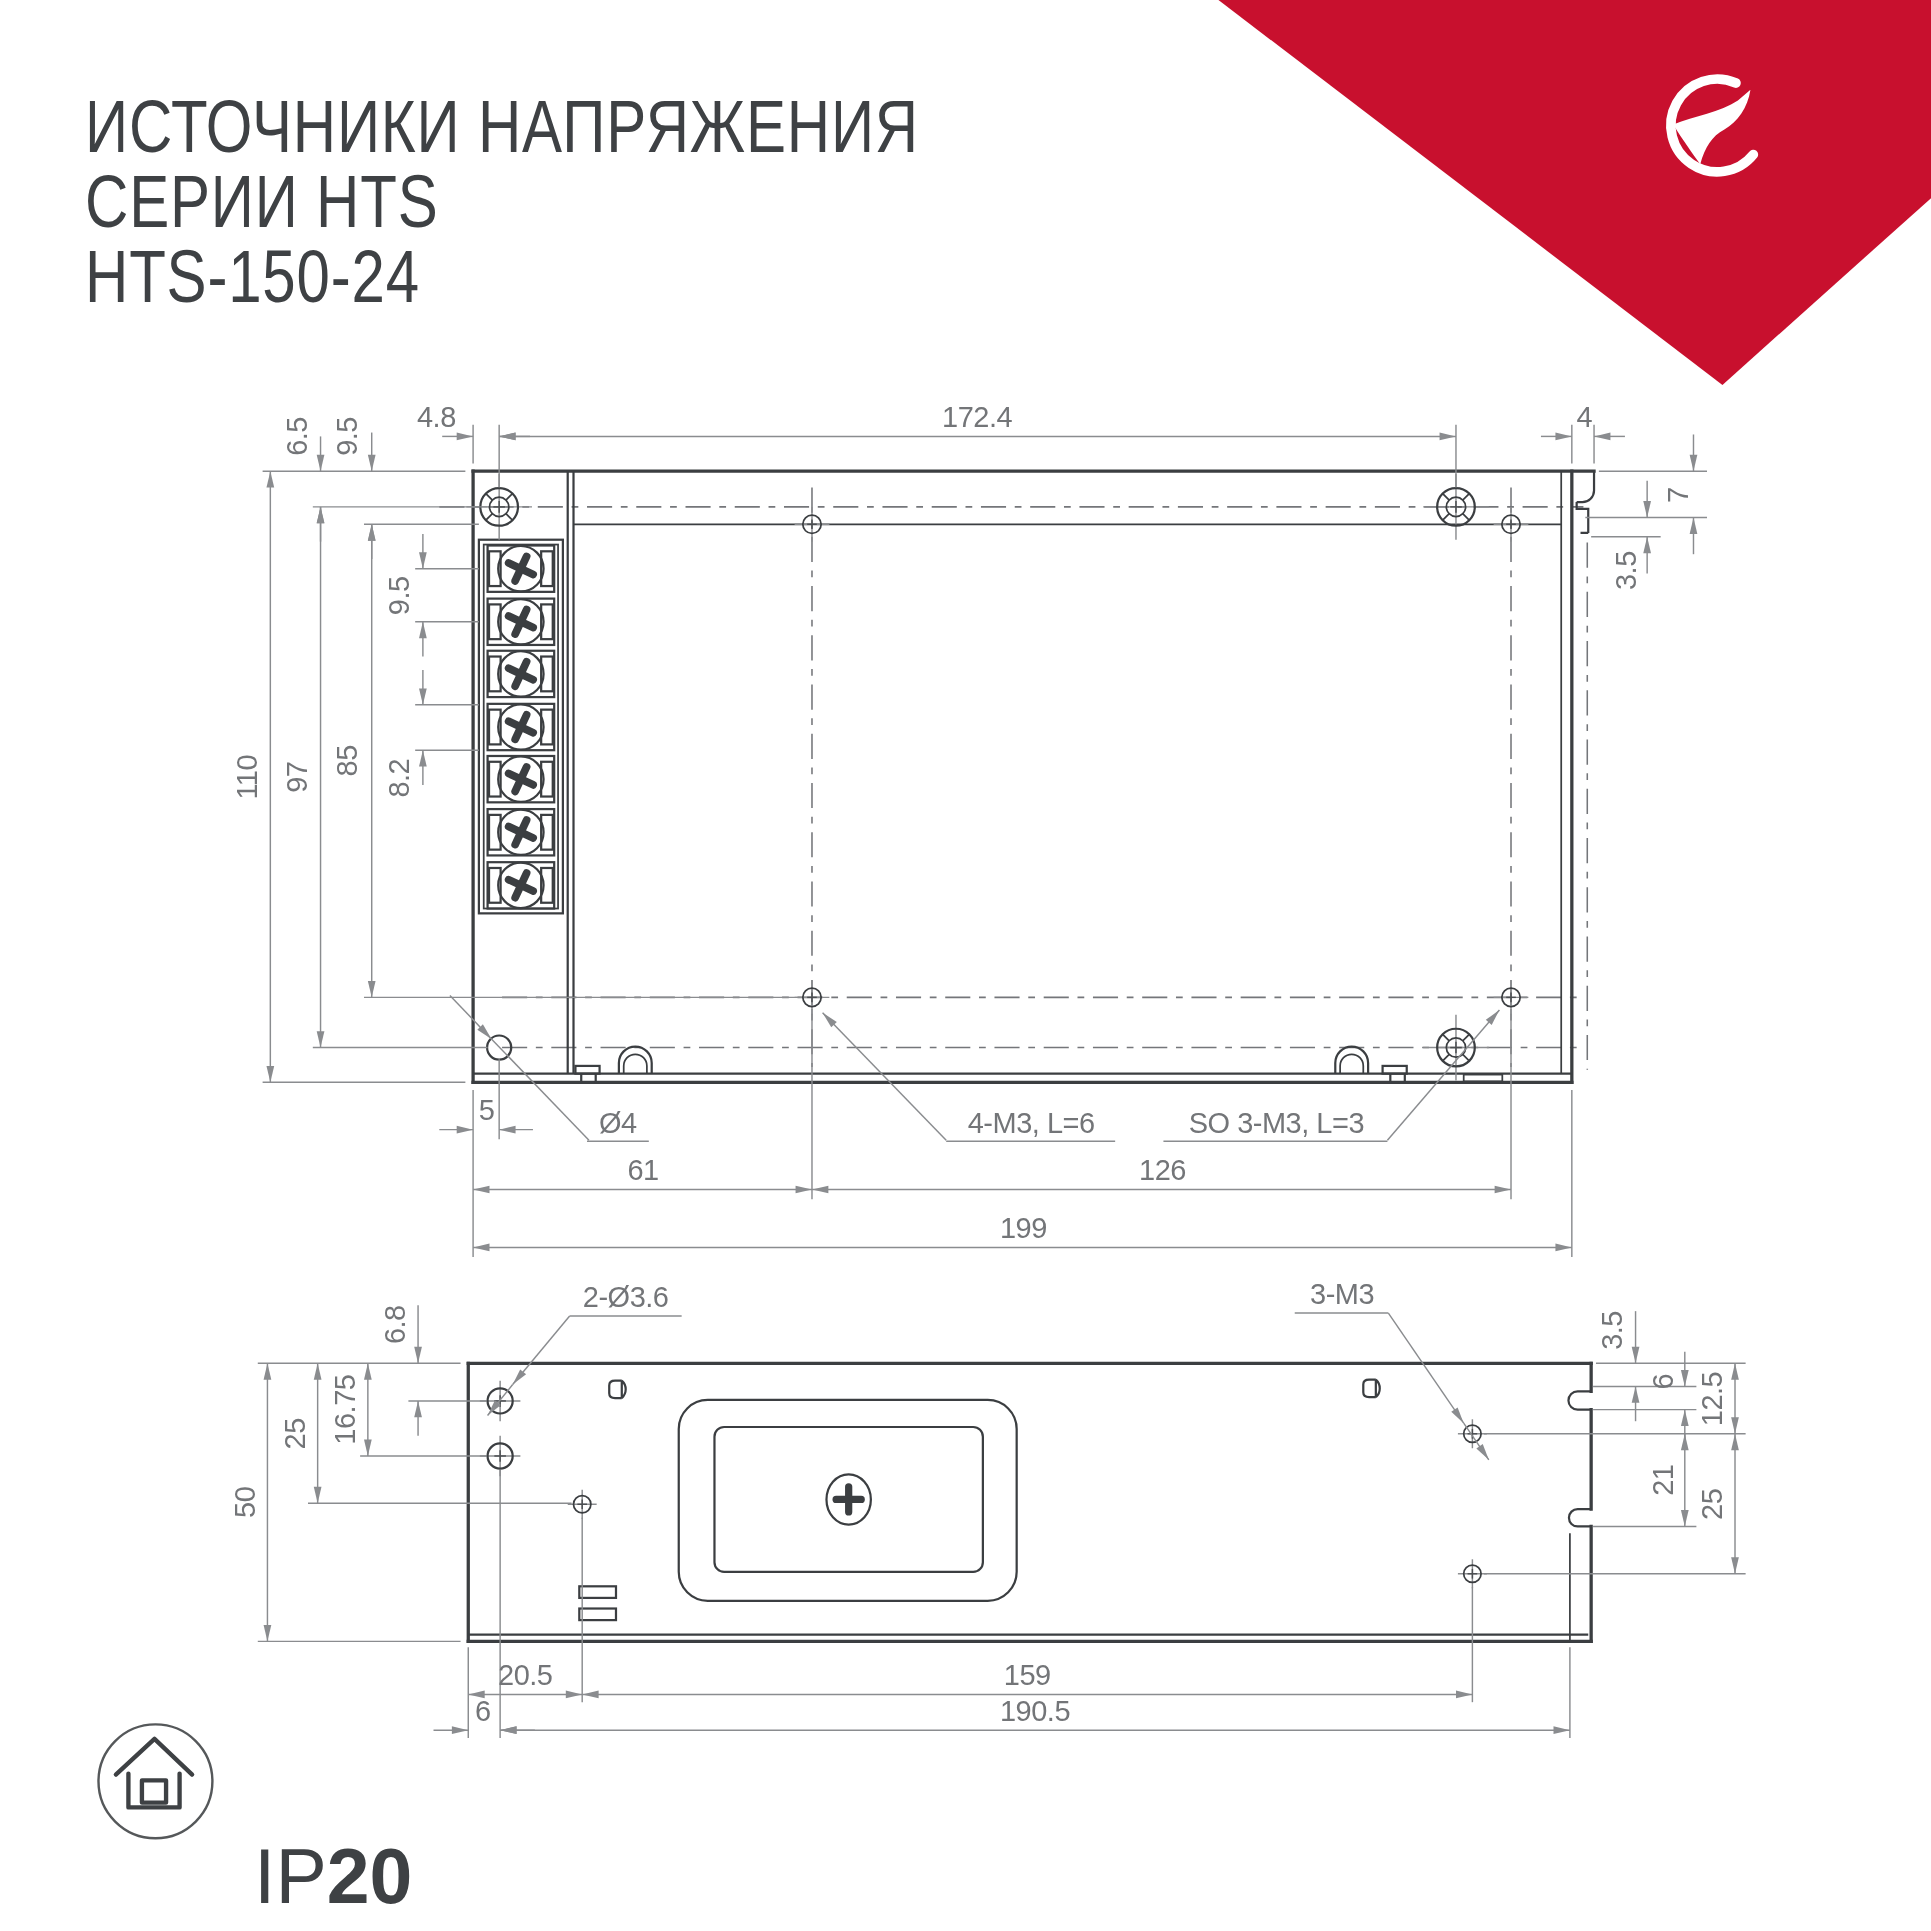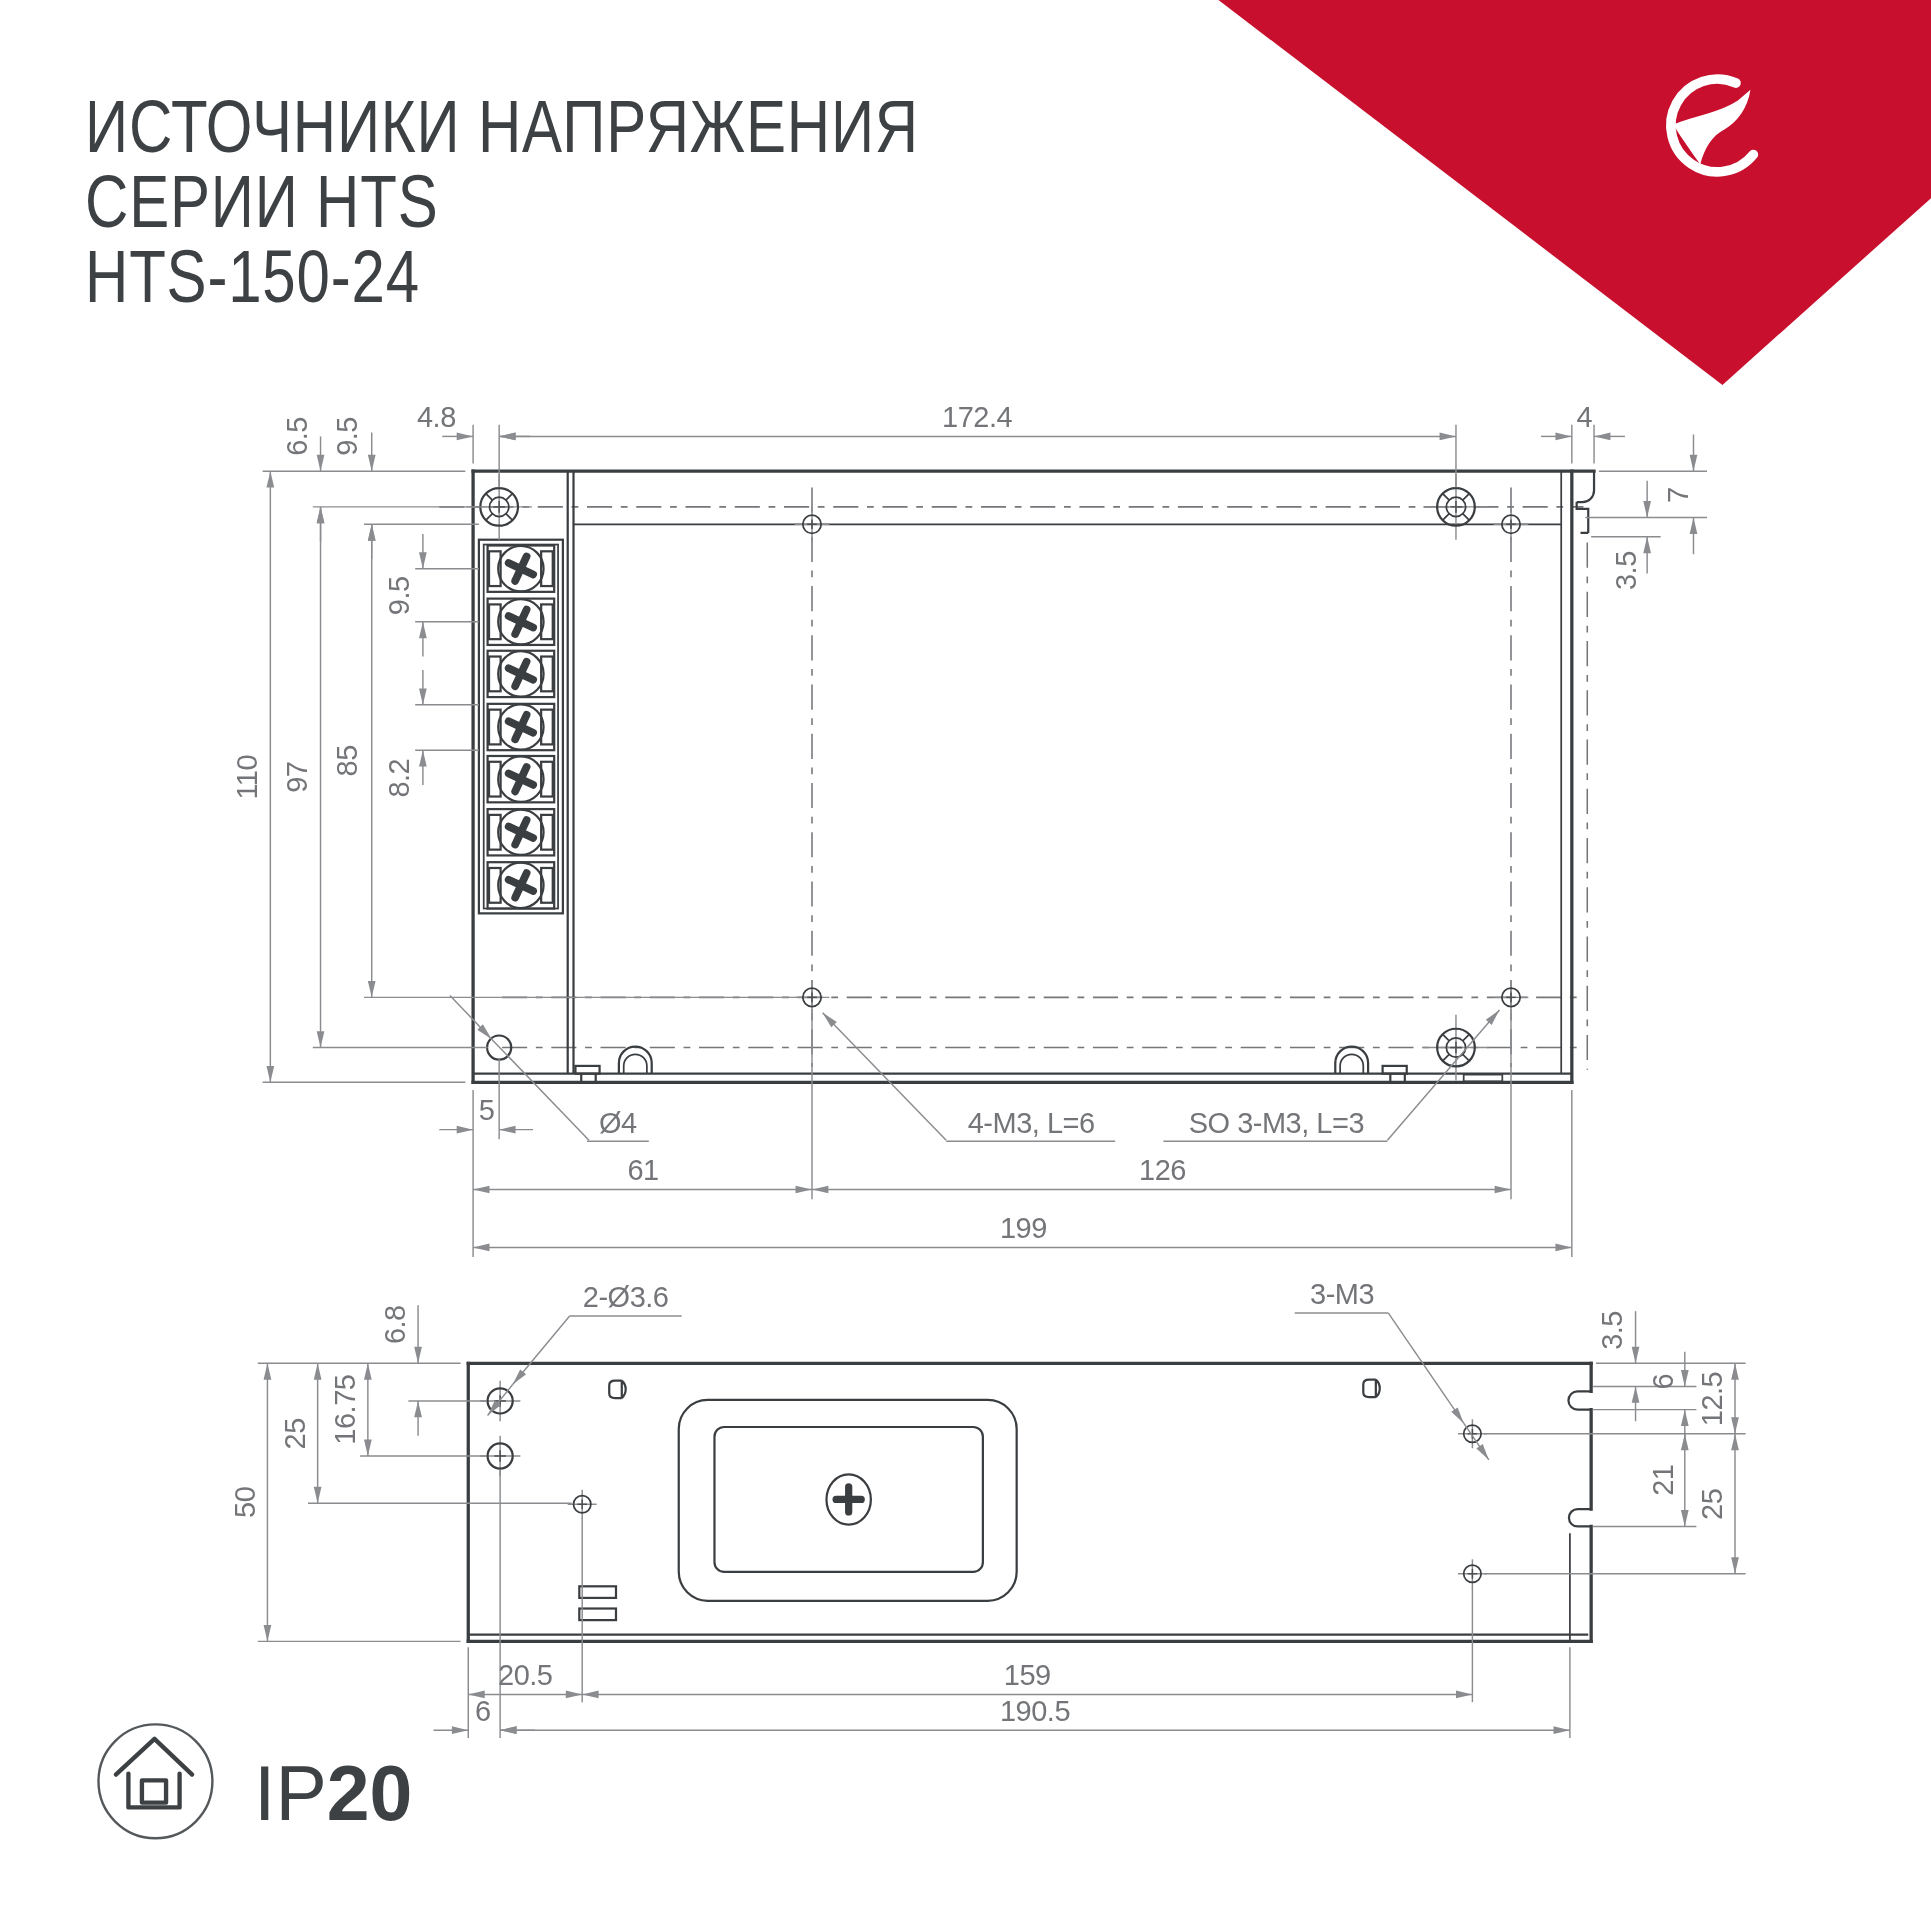--- a/index.html
+++ b/index.html
@@ -8,21 +8,21 @@
   
   #title{position:absolute;left:85px;top:89px;transform:scaleX(.80);transform-origin:left top;
          font-size:75px;line-height:75px;font-weight:300;color:#3e4144;letter-spacing:1px;white-space:nowrap;}
   
   #corner{position:absolute;left:0;top:0;width:1931px;height:406px;background:#c8102e;
           clip-path:polygon(63.1% 0,100% 0,100% 48.8%,89.2% 94.8%);}
   #brand-text{position:absolute;left:1491px;top:189px;color:#fff;font-weight:700;
               font-size:79px;letter-spacing:1.9px;white-space:nowrap;}
   #brand-text sup{font-size:25px;vertical-align:super;font-weight:400;}
   
-  #ip-text{position:absolute;left:254px;top:1749px;font-size:77px;color:#3e4144;font-weight:300;}
+  #ip-text{position:absolute;left:254px;top:1832px;font-size:77px;color:#3e4144;font-weight:300;text-decoration:underline;}
   #ip-text b{font-weight:700;}
   
   svg{position:absolute;left:0;top:0;}
   .o1{stroke:#3b3e41;stroke-width:3.4;fill:none;stroke-linecap:square;}
   .o2{stroke:#3b3e41;stroke-width:2.3;fill:none;}
   .o3{stroke:#3b3e41;stroke-width:1.8;fill:none;}
   .cl{stroke:#74767a;stroke-width:1.6;fill:none;stroke-dasharray:26 9 7 9;}
   .dl{stroke:#8a8c8f;stroke-width:1.5;fill:none;}
   .dk{stroke:#4c4f52;stroke-width:1.5;fill:none;}
   text.d{font-family:"Liberation Sans",sans-serif;font-size:30px;fill:#737578;letter-spacing:-.5px;}

